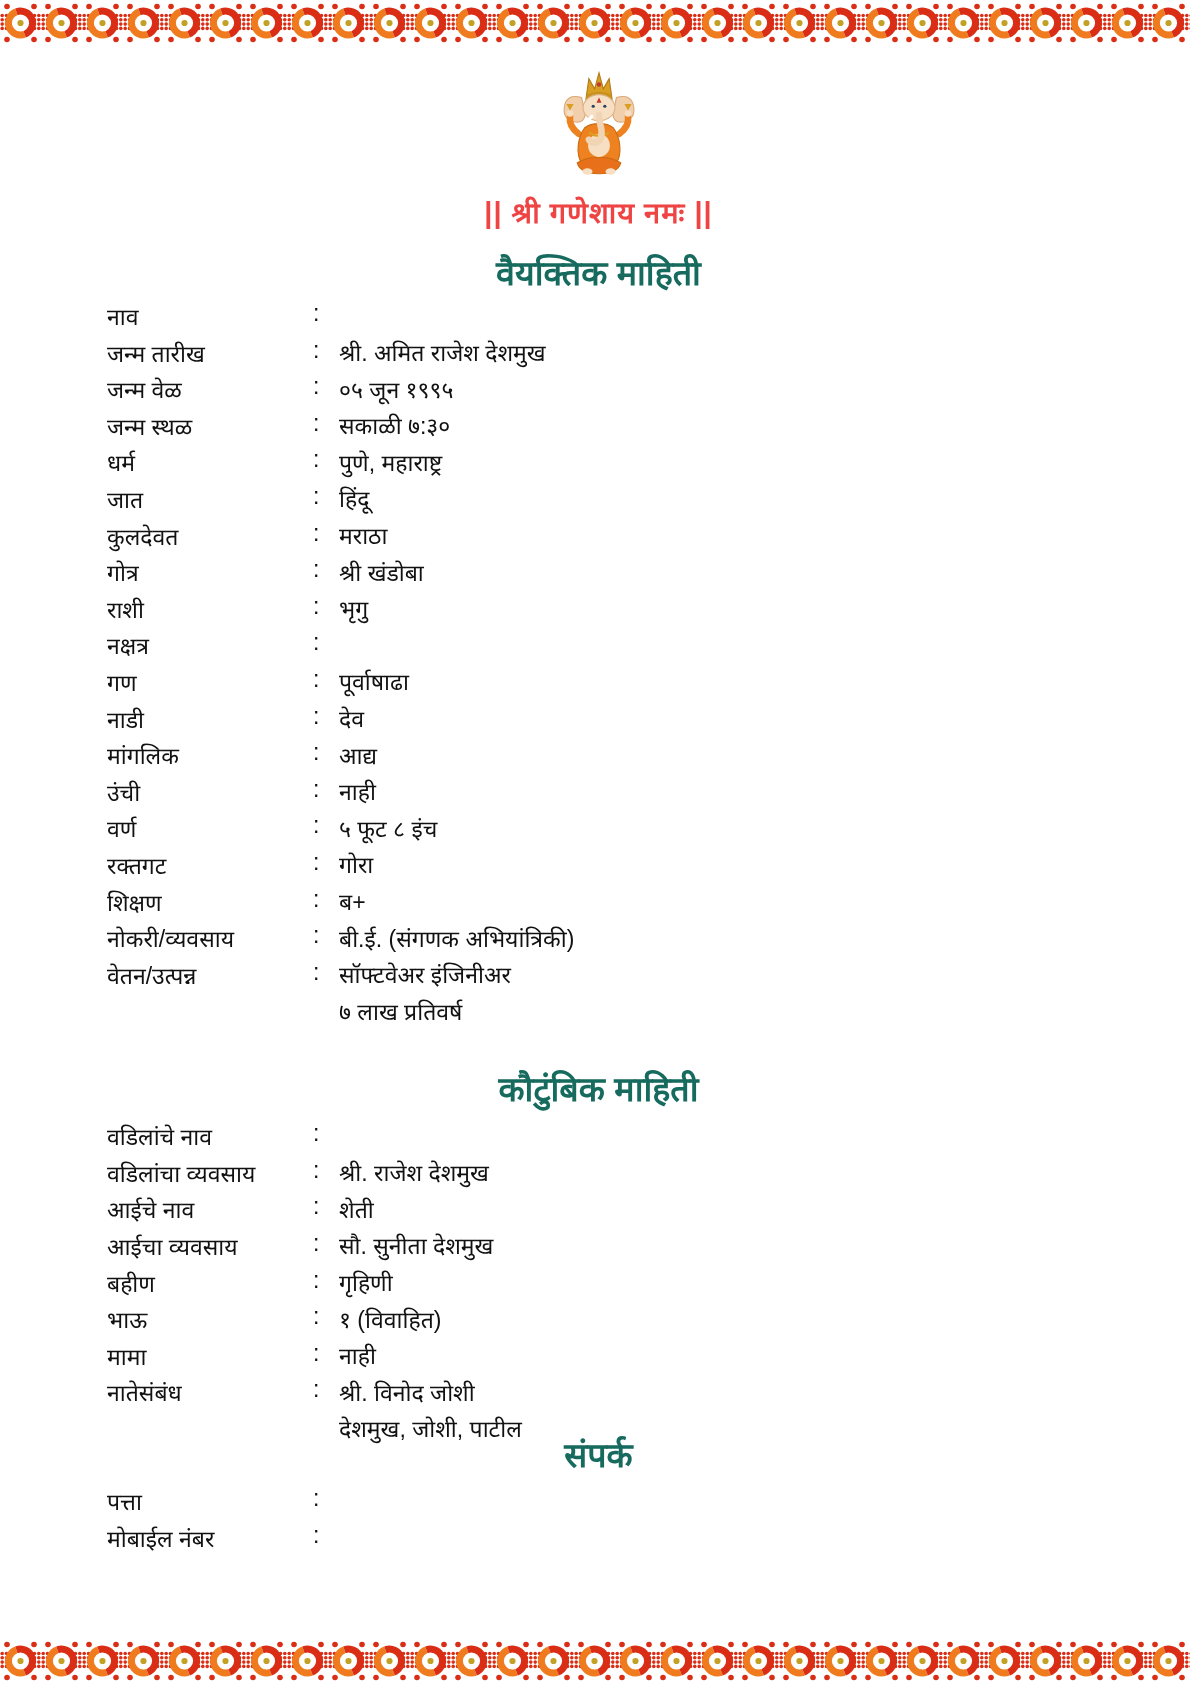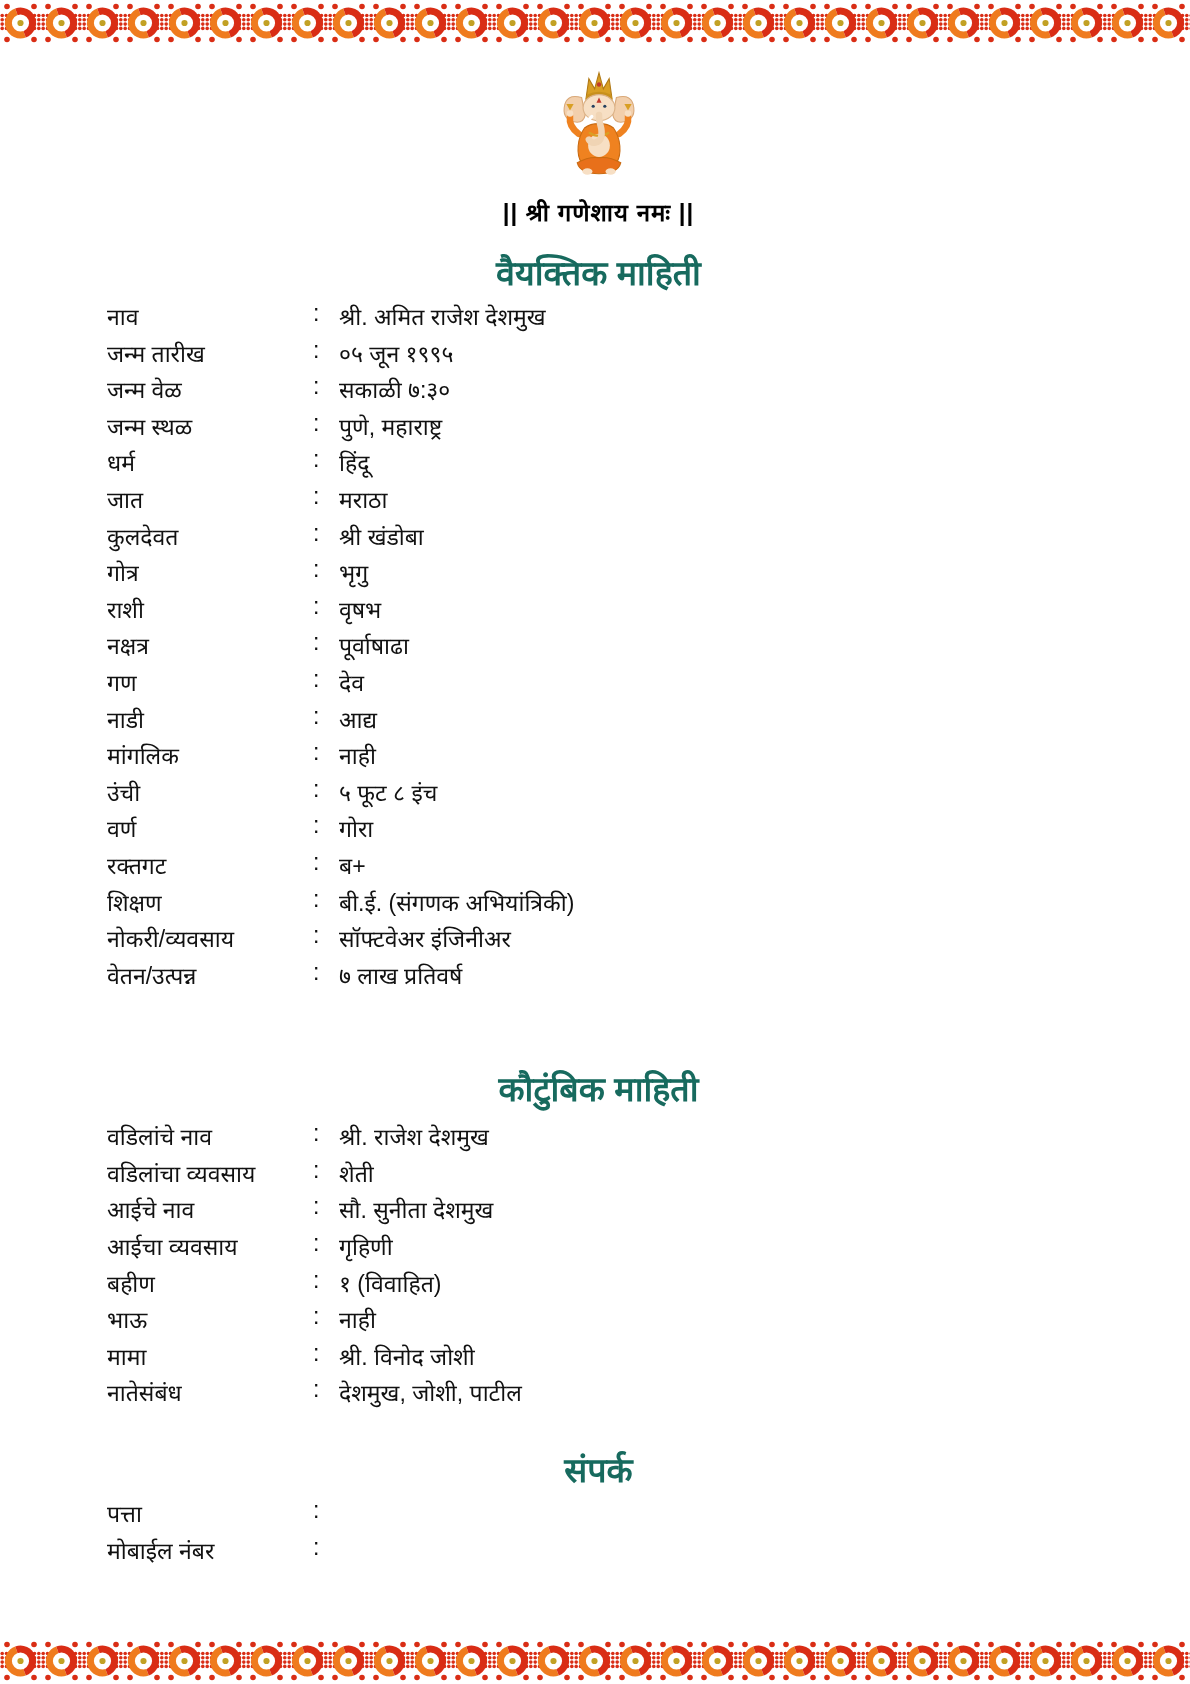--- a/index.html
+++ b/index.html
@@ -13,50 +13,50 @@
     color:#151515;
   }
   .border-strip{position:absolute;left:0;width:1190px;height:42px;}
   .border-top{top:2px;}
   .border-bottom{bottom:2px;}
   .content{padding:70px 100px 0 107px;}
   .ganesha-wrap{display:flex;justify-content:center;}
   .invocation{
     margin:10px 0 0 0;
     text-align:center;
-    font-size:24px;
+    font-size:29px;
     line-height:34px;
     font-weight:bold;
-    color:#000000;
+    color:#ef4444;
     letter-spacing:1px;
   }
   .section-title{
     margin:0;
     text-align:center;
     font-size:34px;
     line-height:34px;
     font-weight:bold;
     color:#176A5E;
   }
   .st-personal{margin-top:26px;}
   .st-family{margin-top:77px;}
-  .st-contact{margin-top:40px;}
+  .st-contact{margin-top:28px;font-family:Liberation Mono, monospace;}
   .rows{margin-top:10px;}
   .rows-family{margin-top:14px;}
   .row{
     display:flex;
     align-items:flex-start;
     height:36.6px;
     font-size:23px;
     font-weight:500;
     color:#111;
   }
   .row .lbl{width:206px;flex:none;}
   .row .colon{width:26px;flex:none;text-align:left;}
-  .row .val{flex:1;}
+  .row .val{flex:1;margin-top:36px;}
 </style>
 </head>
 <body>
 
 <div class="page">
 
   <svg class="border-strip border-top" viewBox="0 0 1190 42" preserveAspectRatio="none" xmlns="http://www.w3.org/2000/svg">
     <defs>
       <pattern id="pat-top" width="41" height="42" patternUnits="userSpaceOnUse">
         <g fill="#D92D15">
@@ -170,21 +170,20 @@
           <span class="val">श्री खंडोबा</span>
         </div>
       <div class="row">
           <span class="lbl">गोत्र</span>
           <span class="colon">:</span>
           <span class="val">भृगु</span>
         </div>
       <div class="row">
           <span class="lbl">राशी</span>
           <span class="colon">:</span>
-          <span class="val">वृषभ</span>
         </div>
       <div class="row">
           <span class="lbl">नक्षत्र</span>
           <span class="colon">:</span>
           <span class="val">पूर्वाषाढा</span>
         </div>
       <div class="row">
           <span class="lbl">गण</span>
           <span class="colon">:</span>
           <span class="val">देव</span>

